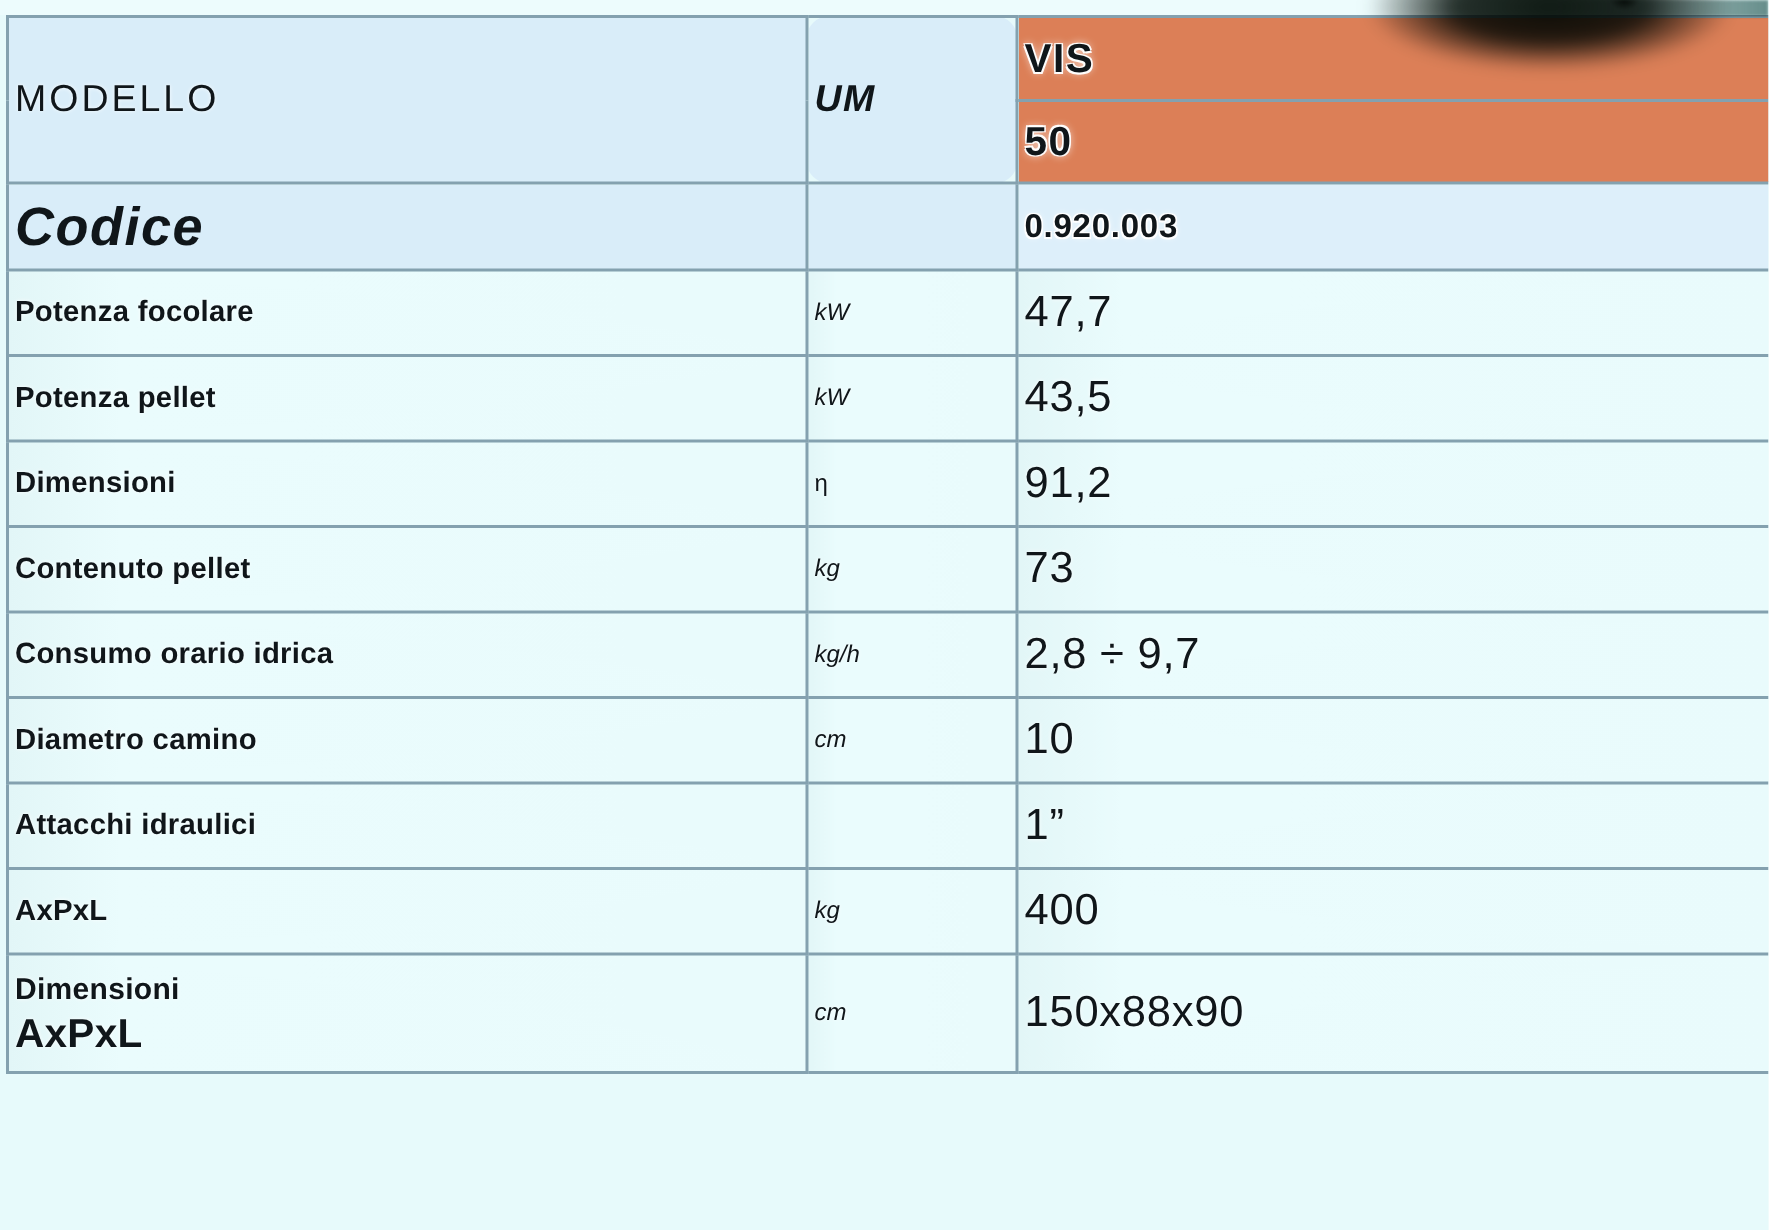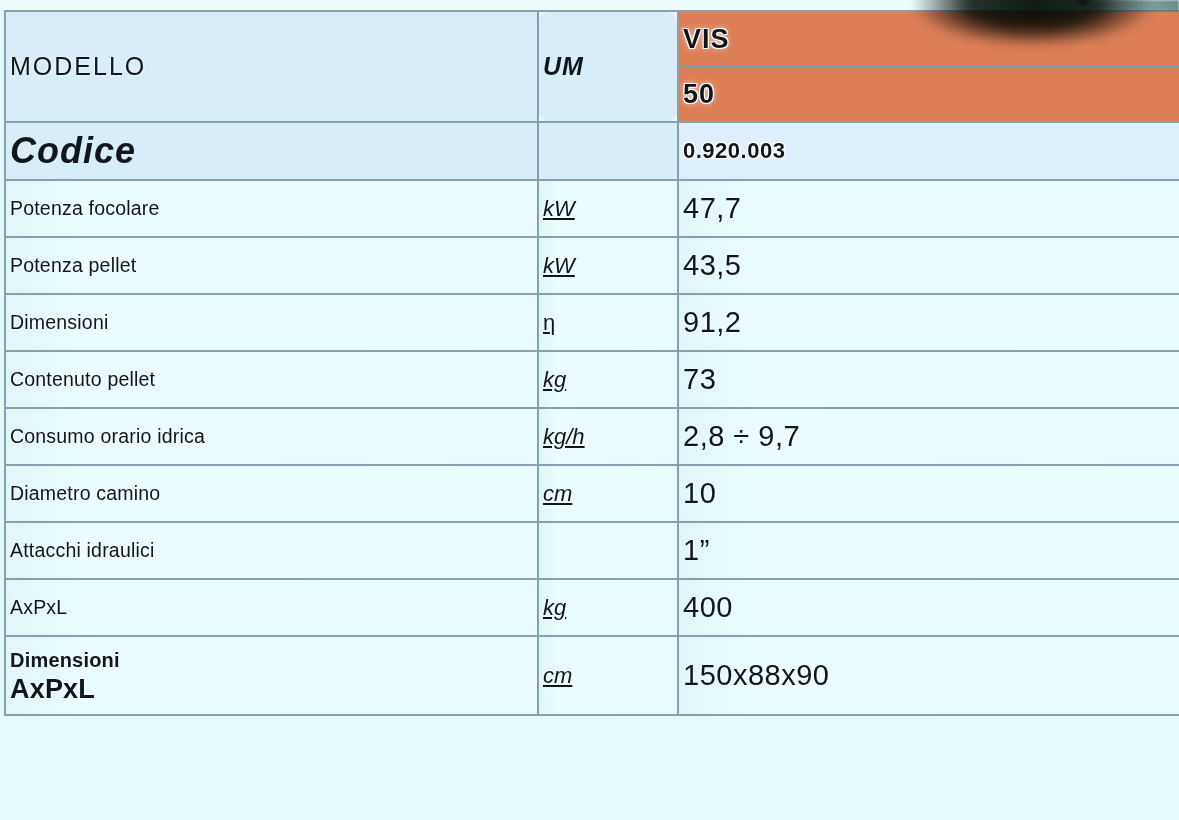--- a/index.html
+++ b/index.html
@@ -56,27 +56,26 @@
   .t-codice{
     font-size:36px;font-style:italic;font-weight:600;letter-spacing:1px;color:#0d1320;
   }
   .t-codice-val{
     font-size:22px;font-weight:700;letter-spacing:.5px;
     text-shadow:-1px -1px 0 rgba(255,255,255,.9),1px -1px 0 rgba(255,255,255,.9),
                 -1px 1px 0 rgba(255,255,255,.9),1px 1px 0 rgba(255,255,255,.9),
                 0 0 5px rgba(255,255,255,.9);
   }
   .t-label{
-    font-size:19.5px;font-weight:400;letter-spacing:.2px;color:#10161a;
+    font-size:19.5px;font-weight:700;letter-spacing:.2px;color:#10161a;
     text-shadow:0 0 3px rgba(255,255,255,.85);
   }
   .t-unit{
-    font-size:22px;font-style:italic;font-weight:500;color:#10161a;
+    font-size:16px;font-style:italic;font-weight:500;color:#10161a;
     text-shadow:0 0 3px rgba(255,255,255,.85);
-    text-decoration:underline;
   }
   .t-value{
     font-size:29px;font-weight:400;letter-spacing:.5px;color:#141a20;
     text-shadow:0 0 3px rgba(255,255,255,.85);
   }
   .t-dim1{font-size:20px;font-weight:700;line-height:26px;}
   .t-dim2{font-size:27px;font-weight:700;line-height:32px;}
 
   
   .blob{

